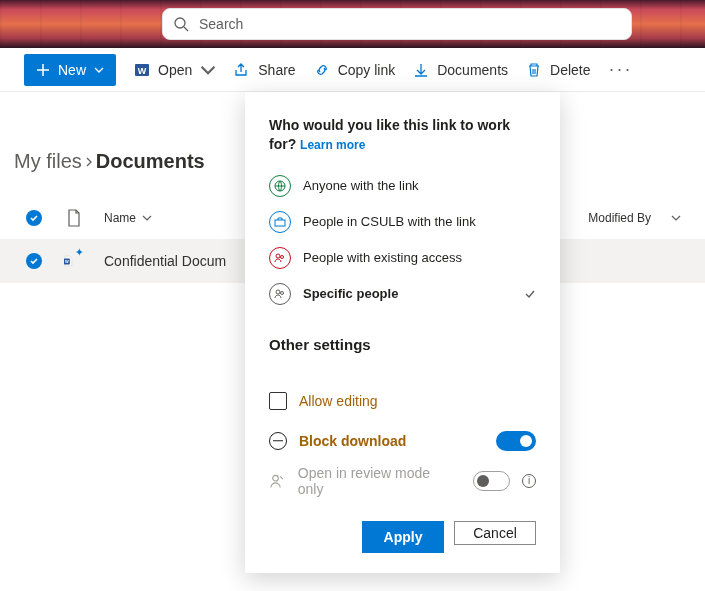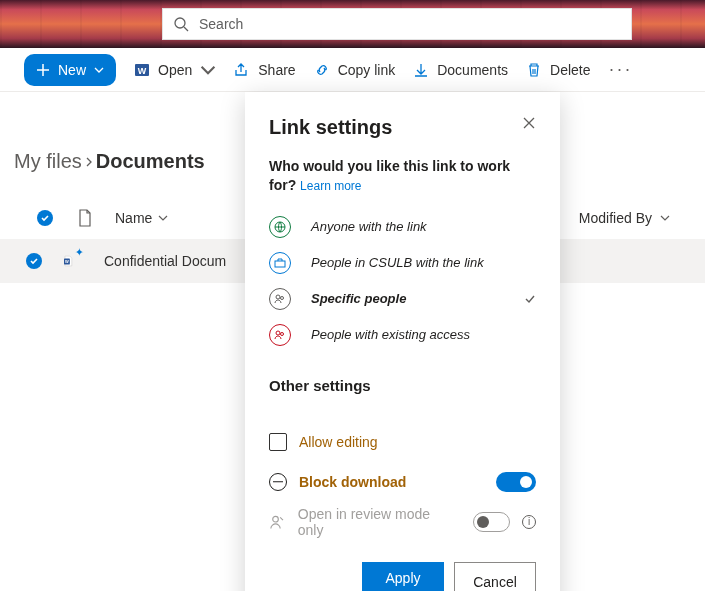--- a/index.html
+++ b/index.html
@@ -15,106 +15,106 @@
     position: relative;
   }
   .header-bg::before {
     content:"";
     position:absolute; inset:0;
     background:
       repeating-linear-gradient(90deg, rgba(0,0,0,0.15) 0 2px, transparent 2px 40px);
     opacity:.3;
   }
   .search-box {
-    width: 470px; height: 32px; background: #fff; border-radius: 0;
+    width: 470px; height: 32px; background: #fff; border-radius: 8px;
     display: flex; align-items: center; padding: 0 10px; gap: 10px;
     border:1px solid #e1e1e1; position:relative; z-index:1;
   }
   .search-box svg { flex: 0 0 16px; }
   .search-box span { color: #606060; font-size: 14px; }
 
   
   .cmd-bar {
     height: 44px; display: flex; align-items: center; gap: 18px;
     padding: 0 24px; border-bottom: 1px solid #edebe9;
   }
   .btn-new {
     background: #0078d4; color: #fff; height: 32px; padding: 0 12px;
-    display: flex; align-items: center; gap: 8px; font-size: 14px; border:none; border-radius:10px;
+    display: flex; align-items: center; gap: 8px; font-size: 14px; border:none; border-radius:2px;
   }
   .cmd-item {
     display: flex; align-items: center; gap: 8px; font-size: 14px; color: #323130;
     cursor: pointer;
   }
   .cmd-item svg { width: 16px; height: 16px; }
   .chev-down { width:10px; height:10px; }
   .more-dots { font-size: 18px; color:#605e5c; letter-spacing: 2px; }
 
   
   .crumbs {
     padding: 58px 0 24px 14px; display: flex; align-items: center; gap: 1px;
     font-size: 20px; color: #605e5c;
   }
   .crumbs .current { color:#323130; font-weight:600; }
   .crumbs svg { width: 12px; height: 12px; }
 
   
   .thead {
-    display:flex; align-items:center; height: 42px; padding: 0 35px; gap: 20px;
-    font-size:14px; color:#323130;
+    display:flex; align-items:center; height: 42px; padding: 0 24px; gap: 20px;
+    font-size:12px; color:#323130;
   }
   .col-check { width: 20px; display:flex; justify-content:center; }
   .col-icon { width: 20px; display:flex; justify-content:center; }
   .col-name { flex:1; display:flex; align-items:center; gap:6px; }
-  .col-modby { width:120px; display:flex; align-items:center; gap:8px; justify-content:flex-end;}
+  .col-modby { width:120px; display:flex; align-items:center; gap:20px; justify-content:flex-end;}
   .check-circle {
     width:16px; height:16px; border-radius:50%; background:#0078d4; display:flex;
     align-items:center; justify-content:center;
   }
   .trow {
     display:flex; align-items:center; height:44px; padding:0 24px; gap:20px;
     background:#f3f2f1; font-size:14px; color:#323130;
   }
   .file-icon { width:18px; height:22px; }
   .share-badge { color:#0078d4; font-size:11px; margin-right:2px; position:relative; top:-4px; left:2px;}
 
   
   .popup {
     position:absolute; top:92px; left:245px; width:315px; background:#fff;
     box-shadow: 0 6px 24px rgba(0,0,0,0.18); padding: 24px 24px 20px 24px;
   }
   .popup-title-row { display:flex; justify-content:space-between; align-items:flex-start; margin-bottom:18px; }
   .popup-title { font-size:20px; font-weight:700; color:#201f1e; }
   .close-x svg { width:14px; height:14px; }
   .question { font-size:14px; font-weight:600; color:#201f1e; line-height:1.35; margin-bottom:14px;}
-  .question a { color:#0078d4; font-weight:400; font-size:12px; text-decoration:none; }
-
-  .opt-row { display:flex; align-items:center; gap:20px; height:36px; font-size:13px; color:#201f1e; cursor:pointer;font-style:italic;}
+  .question a { color:#0078d4; font-weight:700; font-size:12px; text-decoration:none; }
+
+  .opt-row { display:flex; align-items:center; gap:12px; height:36px; font-size:13px; color:#201f1e; cursor:pointer;}
   .opt-row .ic { width:22px; height:22px; border-radius:50%; border:1.5px solid; display:flex; align-items:center; justify-content:center; flex:0 0 22px;}
   .opt-row.selected span.lbl { font-weight:600; }
   .opt-row .checkmark { margin-left:auto; }
 
   .other-h { margin-top:24px; font-size:15px; font-weight:600; color:#201f1e; margin-bottom:28px;}
   .setting-row { display:flex; align-items:center; gap:12px; height:40px; font-size:14px; color:#a16207;}
   .setting-row.disabled { color:#a19f9d; }
   .chk-box { width:18px; height:18px; border:1.5px solid #323130; border-radius:2px; flex:0 0 18px;}
   .setting-row .spacer { flex:1; }
   .toggle { width:40px; height:20px; border-radius:10px; position:relative; }
   .toggle.off { background:#fff; border:1px solid #a19f9d; }
   .toggle.off::after { content:""; position:absolute; width:12px; height:12px; border-radius:50%; background:#605e5c; top:3px; left:3px; }
   .toggle.on { background:#0078d4; }
   .toggle.on::after { content:""; position:absolute; width:12px; height:12px; border-radius:50%; background:#fff; top:4px; right:4px; }
   .info-ic { width:14px; height:14px; border:1px solid #605e5c; border-radius:50%; display:flex; align-items:center; justify-content:center; font-size:10px; color:#605e5c; flex:0 0 14px;}
   .setting-row.bold span.slabel { font-weight:700; }
   .block-ic { width:18px; height:18px; border:1.5px solid #201f1e; border-radius:50%; position:relative; flex:0 0 18px;}
   .block-ic::after{content:"";position:absolute; left:3px; right:3px; top:50%; height:1.5px; background:#201f1e; transform:translateY(-50%);}
 
   .popup-btns { display:flex; justify-content:flex-end; gap:10px; margin-top:20px; }
-  .btn-primary { background:#0078d4; color:#fff; border:none; height:32px; width:82px; font-size:14px; font-weight:400;}
-  .btn-secondary { background:#fff; color:#201f1e; border:1px solid #8a8886; height:41px; width:82px; font-size:14px;}
+  .btn-primary { background:#0078d4; color:#fff; border:none; height:32px; width:82px; font-size:14px; font-weight:700;}
+  .btn-secondary { background:#fff; color:#201f1e; border:1px solid #8a8886; height:24px; width:82px; font-size:14px;}
 
   .sort-chev { width:10px; height:10px; }
 </style>
 </head>
 <body>
 
 <div class="header-bg">
   <div class="search-box">
     <svg viewBox="0 0 16 16">
         <circle cx="7" cy="7" r="5" fill="none" stroke="#606060" stroke-width="1.3"></circle>
@@ -229,28 +229,20 @@
     </svg>
     <span class="share-badge">✦</span>
   </div>
   <div class="col-name">
     <span>Confidential Docum</span>
   </div>
   <div class="col-modby"></div>
 </div>
 
 <div class="popup">
-  <div class="popup-title-row">
-    <div class="popup-title">Link settings</div>
-    <div class="close-x">
-      <svg viewBox="0 0 14 14">
-          <path d="M2 2l10 10M12 2L2 12" stroke="#605e5c" stroke-width="1.3"></path>
-        </svg>
-    </div>
-  </div>
 
   <div class="question">
     <span>Who would you like this link to work for?</span>
     <a href="#">Learn more</a>
   </div>
 
   <div class="opt-row">
     <div class="ic" style="border-color:#107c41;">
       <svg width="12" height="12" viewBox="0 0 12 12">
           <circle cx="6" cy="6" r="5" fill="none" stroke="#107c41" stroke-width="1"></circle>
@@ -261,47 +253,47 @@
   </div>
 
   <div class="opt-row">
     <div class="ic" style="border-color:#0078d4;">
       <svg width="12" height="12" viewBox="0 0 12 12">
           <rect x="1" y="4" width="10" height="6" fill="none" stroke="#0078d4" stroke-width="1"></rect>
           <path d="M4 4V2h4v2" fill="none" stroke="#0078d4" stroke-width="1"></path>
         </svg>
     </div>
     <span class="lbl">People in CSULB with the link</span>
+  </div>
+
+  <div class="opt-row">
+    <div class="ic" style="border-color:#c50f1f;">
+      <svg width="12" height="12" viewBox="0 0 12 12">
+          <circle cx="4" cy="4" r="2" fill="none" stroke="#c50f1f" stroke-width="1"></circle>
+          <circle cx="8" cy="5" r="1.5" fill="none" stroke="#c50f1f" stroke-width="1"></circle>
+          <path d="M1 10c0-2 2-3 3-3s3 1 3 3" fill="none" stroke="#c50f1f" stroke-width="1"></path>
+        </svg>
+    </div>
+    <span class="lbl">People with existing access</span>
   </div>
 
   <div class="opt-row selected">
     <div class="ic" style="border-color:#605e5c;">
       <svg width="12" height="12" viewBox="0 0 12 12">
           <circle cx="4" cy="4" r="2" fill="none" stroke="#605e5c" stroke-width="1"></circle>
           <circle cx="8" cy="5" r="1.5" fill="none" stroke="#605e5c" stroke-width="1"></circle>
           <path d="M1 10c0-2 2-3 3-3s3 1 3 3" fill="none" stroke="#605e5c" stroke-width="1"></path>
         </svg>
     </div>
     <span class="lbl">Specific people</span>
     <svg class="checkmark" width="12" height="12" viewBox="0 0 12 12">
         <path d="M2 6l3 3 5-6" fill="none" stroke="#605e5c" stroke-width="1.4"></path>
       </svg>
   </div>
 
-  <div class="opt-row">
-    <div class="ic" style="border-color:#c50f1f;">
-      <svg width="12" height="12" viewBox="0 0 12 12">
-          <circle cx="4" cy="4" r="2" fill="none" stroke="#c50f1f" stroke-width="1"></circle>
-          <circle cx="8" cy="5" r="1.5" fill="none" stroke="#c50f1f" stroke-width="1"></circle>
-          <path d="M1 10c0-2 2-3 3-3s3 1 3 3" fill="none" stroke="#c50f1f" stroke-width="1"></path>
-        </svg>
-    </div>
-    <span class="lbl">People with existing access</span>
-  </div>
-
   <div class="other-h">Other settings</div>
 
   <div class="setting-row">
     <div class="chk-box"></div>
     <span class="slabel">Allow editing</span>
   </div>
 
   <div class="setting-row bold">
     <div class="block-ic"></div>
     <span class="slabel">Block download</span>

